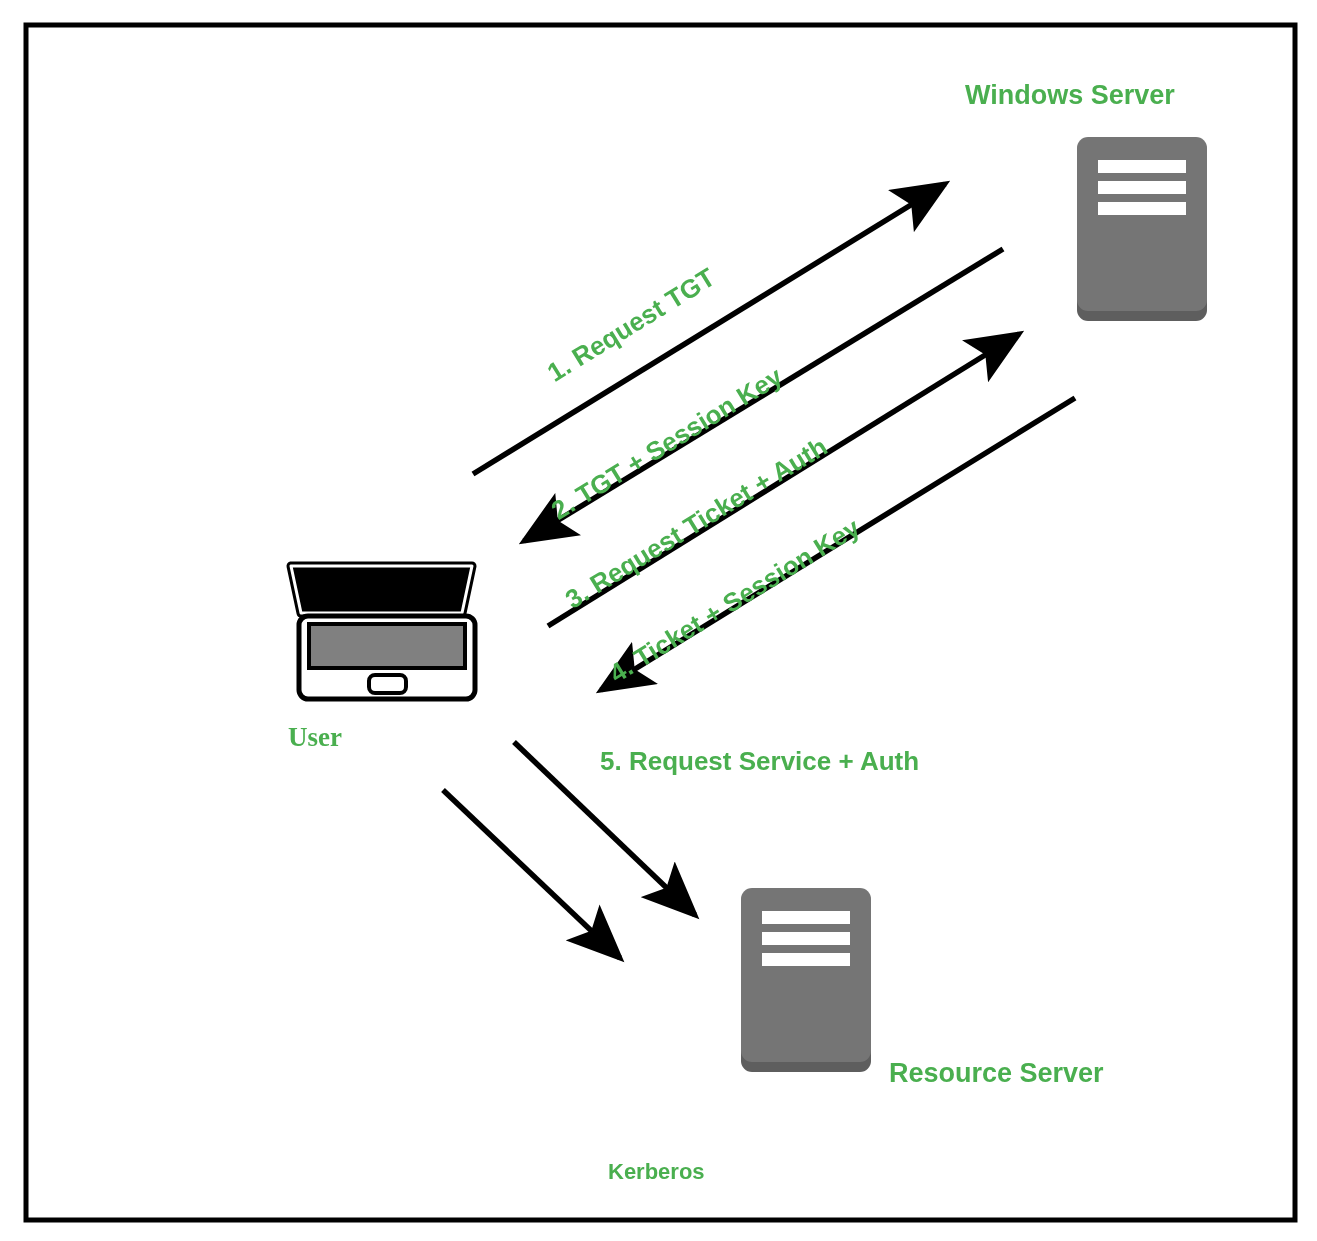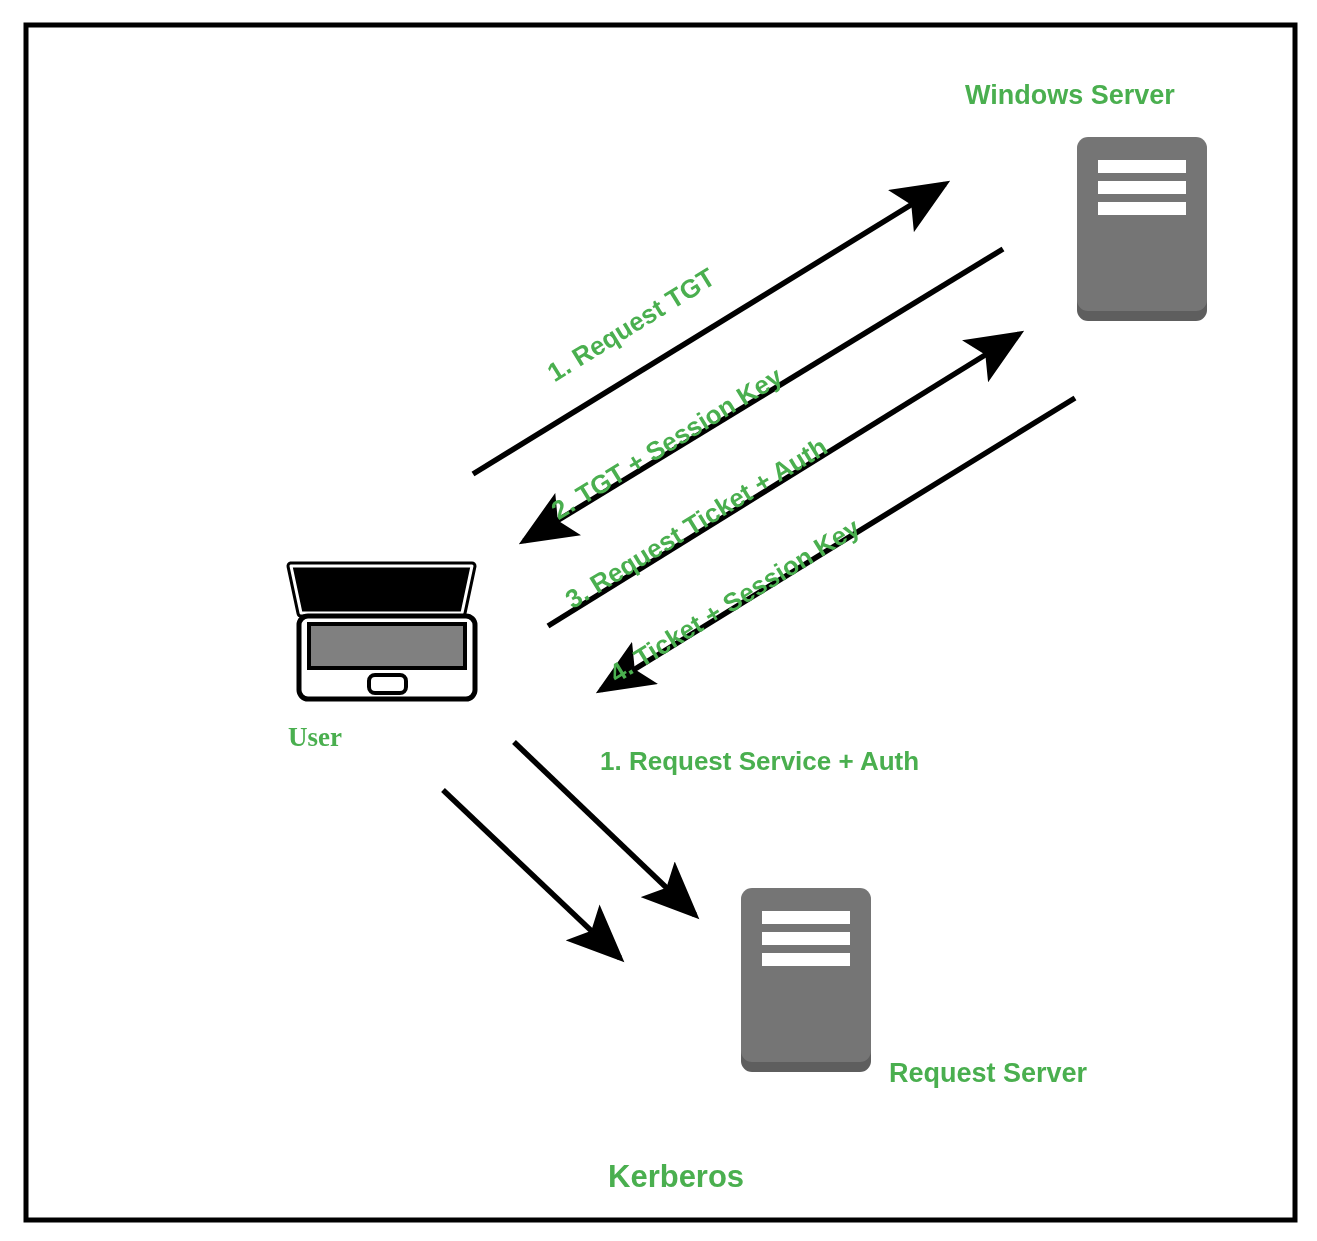--- a/index.html
+++ b/index.html
@@ -42,21 +42,21 @@
     font-size: 27px;
     letter-spacing: 0px;
   }
   .flow-label {
     font-size: 26px;
   }
   .step-label {
     font-size: 26px;
   }
   .diagram-title {
-    font-size: 31px;
+    font-size: 22px;
   }
 </style>
 </head>
 <body>
 
 <div id="stage">
 
   <svg class="layer" viewBox="0 0 1317 1241">
     <rect x="26" y="25" width="1269" height="1195" fill="none" stroke="#000000" stroke-width="5"></rect>
   </svg>
@@ -112,28 +112,28 @@
       <rect x="309" y="624" width="156" height="44" fill="#808080" stroke="#000000" stroke-width="4"></rect>
 
       <rect x="369" y="675" width="37" height="18" rx="6" ry="6" fill="#ffffff" stroke="#000000" stroke-width="4"></rect>
     </g>
   </svg>
 
   <div class="lbl node-title" style="left:925px; top:80px;margin-left:40px;">Windows Server</div>
 
   <div class="lbl node-title" style="left:288px; top:722px;font-family:Liberation Serif, serif;">User</div>
 
-  <div class="lbl node-title" style="left:889px; top:1058px;">Request Server</div>
+  <div class="lbl node-title" style="left:889px; top:1058px;">Resource Server</div>
 
   <div class="lbl flow-label lbl-rot" style="left:542px; top:362px; transform: rotate(-31.6deg);">1. Request TGT</div>
 
   <div class="lbl flow-label lbl-rot" style="left:546px; top:500px; transform: rotate(-31.6deg);">2. TGT + Session Key</div>
 
   <div class="lbl flow-label lbl-rot" style="left:560px; top:589px; transform: rotate(-31.6deg);">3. Request Ticket + Auth</div>
 
   <div class="lbl flow-label lbl-rot" style="left:604px; top:663px; transform: rotate(-31.6deg);">4. Ticket + Session Key</div>
 
-  <div class="lbl step-label" style="left:600px; top:746px; width:340px;">1. Request Service + Auth</div>
+  <div class="lbl step-label" style="left:600px; top:746px; width:340px;">5. Request Service + Auth</div>
 
 
   <div class="lbl diagram-title" style="left:608px; top:1159px;">Kerberos</div>
 
 </div>
 
 </body></html>

